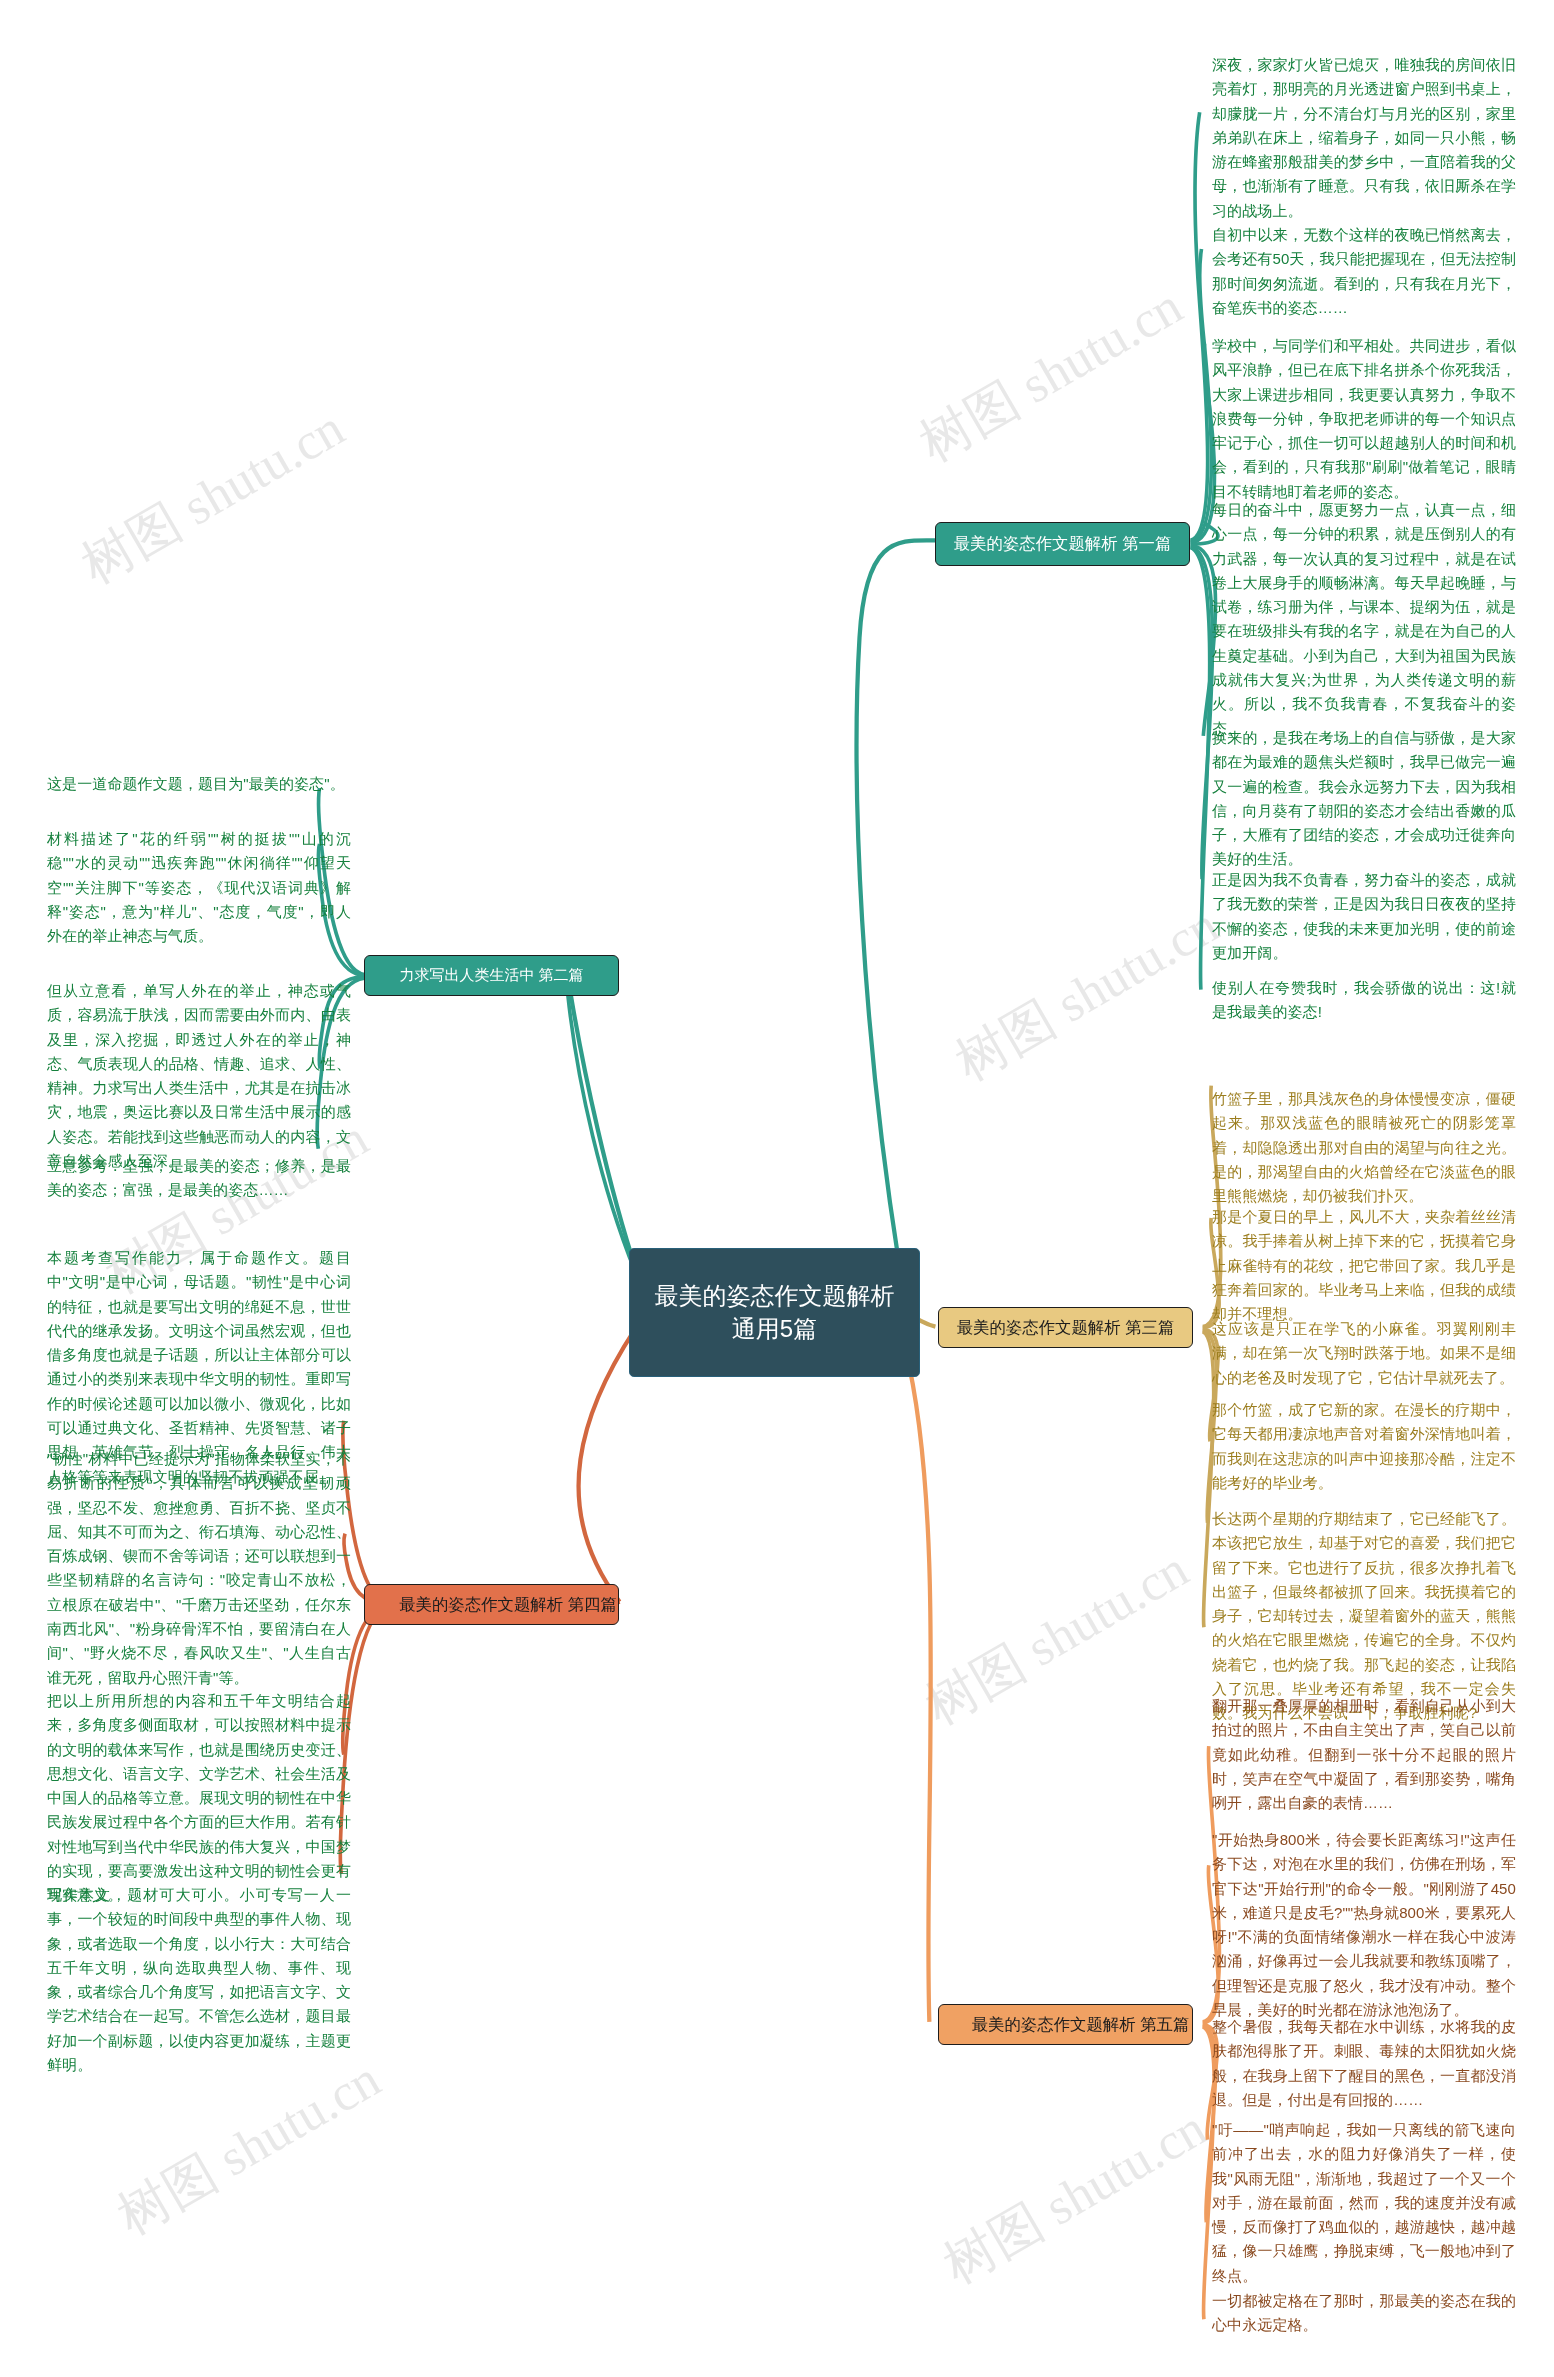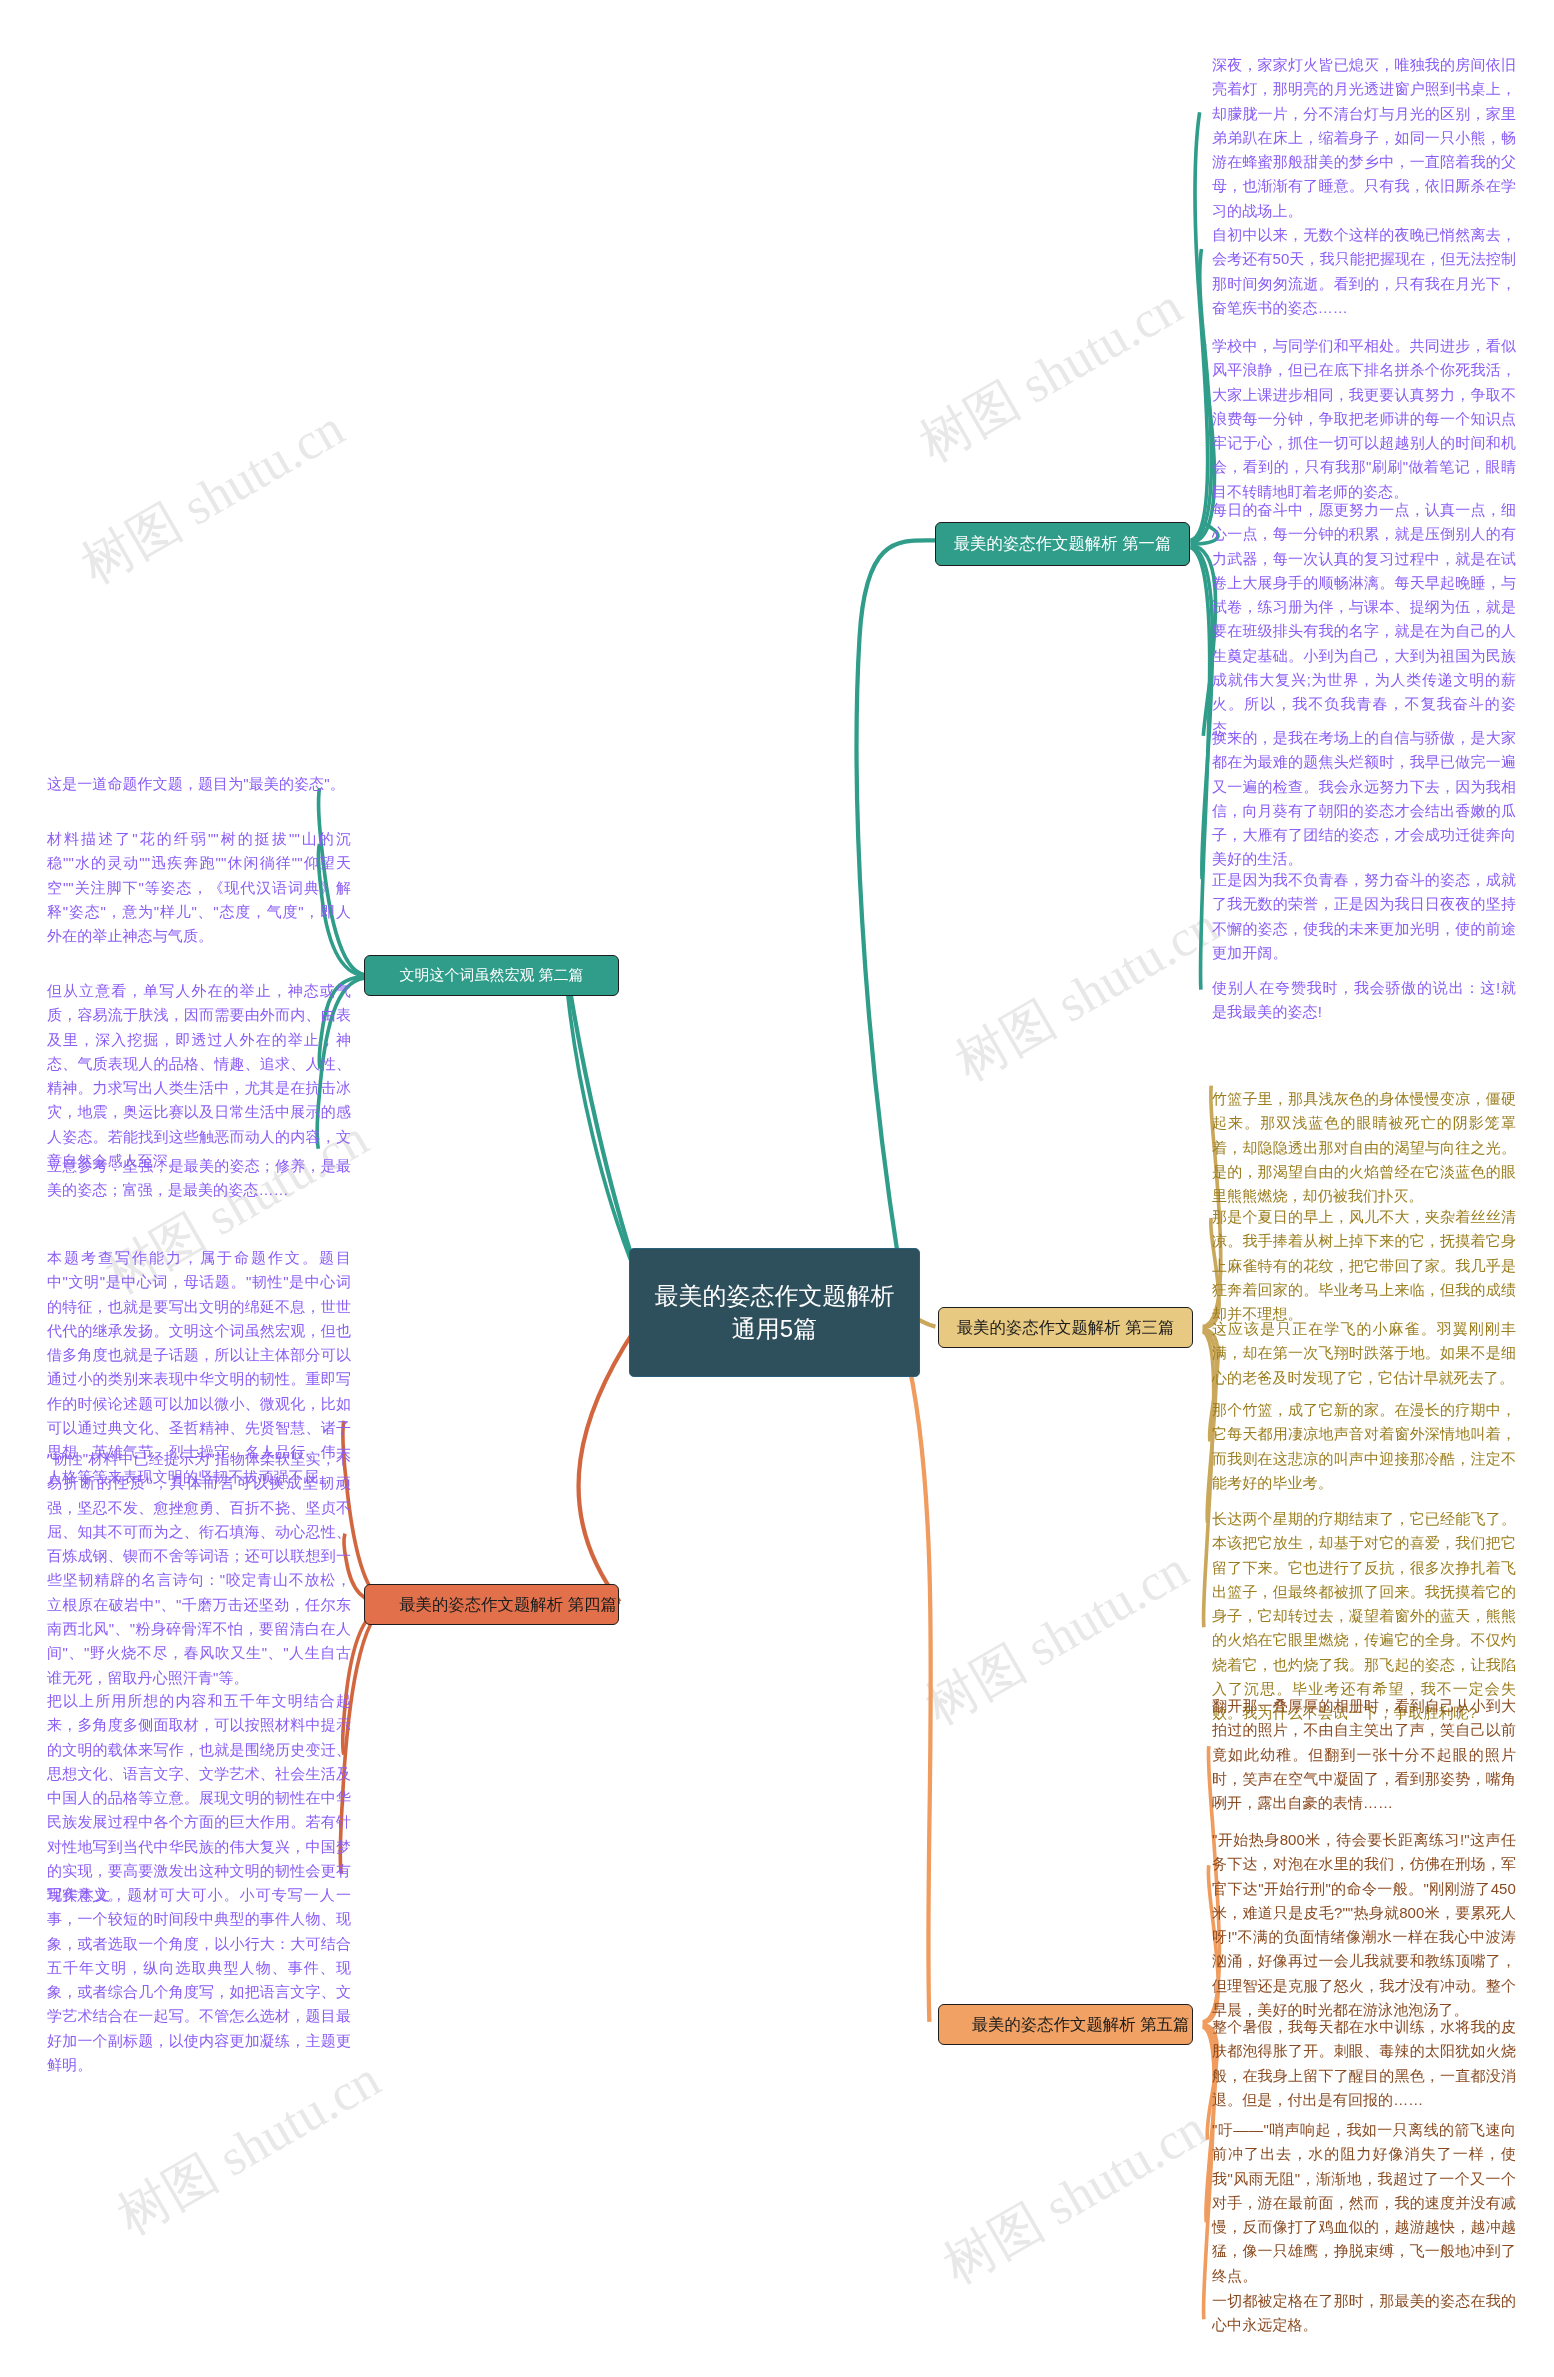--- a/index.html
+++ b/index.html
@@ -23,21 +23,21 @@
     font-weight:400;
   }
   
   #links{position:absolute;left:0;top:0;width:1555px;height:2377px;}
   
   .leaf{
     position:absolute;
     font-size:15px;
     line-height:1.62;
     letter-spacing:0.1px;
-    color:#8b5cf6;
+    color:#15803d;
     text-align:justify;
     white-space:normal;
     word-break:break-all;
   }
   .leaf.gold{color:#9b7d1e;}
   .leaf.brown{color:#8a4a20;}
   
   .node{
     position:absolute;
     border-radius:6px;
@@ -131,21 +131,21 @@
   <div class="node teal" style="left:935px;top:522px;width:255px;height:44px;">最美的姿态作文题解析 第一篇</div>
 
   <div class="leaf" style="left:1212px;top:53px;width:304px;">深夜，家家灯火皆已熄灭，唯独我的房间依旧亮着灯，那明亮的月光透进窗户照到书桌上，却朦胧一片，分不清台灯与月光的区别，家里弟弟趴在床上，缩着身子，如同一只小熊，畅游在蜂蜜那般甜美的梦乡中，一直陪着我的父母，也渐渐有了睡意。只有我，依旧厮杀在学习的战场上。</div>
   <div class="leaf" style="left:1212px;top:223px;width:304px;">自初中以来，无数个这样的夜晚已悄然离去，会考还有50天，我只能把握现在，但无法控制那时间匆匆流逝。看到的，只有我在月光下，奋笔疾书的姿态……</div>
   <div class="leaf" style="left:1212px;top:334px;width:304px;">学校中，与同学们和平相处。共同进步，看似风平浪静，但已在底下排名拼杀个你死我活，大家上课进步相同，我更要认真努力，争取不浪费每一分钟，争取把老师讲的每一个知识点牢记于心，抓住一切可以超越别人的时间和机会，看到的，只有我那"刷刷"做着笔记，眼睛目不转睛地盯着老师的姿态。</div>
   <div class="leaf" style="left:1212px;top:498px;width:304px;">每日的奋斗中，愿更努力一点，认真一点，细心一点，每一分钟的积累，就是压倒别人的有力武器，每一次认真的复习过程中，就是在试卷上大展身手的顺畅淋漓。每天早起晚睡，与试卷，练习册为伴，与课本、提纲为伍，就是要在班级排头有我的名字，就是在为自己的人生奠定基础。小到为自己，大到为祖国为民族成就伟大复兴;为世界，为人类传递文明的薪火。所以，我不负我青春，不复我奋斗的姿态。</div>
   <div class="leaf" style="left:1212px;top:726px;width:304px;">换来的，是我在考场上的自信与骄傲，是大家都在为最难的题焦头烂额时，我早已做完一遍又一遍的检查。我会永远努力下去，因为我相信，向月葵有了朝阳的姿态才会结出香嫩的瓜子，大雁有了团结的姿态，才会成功迁徙奔向美好的生活。</div>
   <div class="leaf" style="left:1212px;top:868px;width:304px;">正是因为我不负青春，努力奋斗的姿态，成就了我无数的荣誉，正是因为我日日夜夜的坚持不懈的姿态，使我的未来更加光明，使的前途更加开阔。</div>
   <div class="leaf" style="left:1212px;top:976px;width:304px;">使别人在夸赞我时，我会骄傲的说出：这!就是我最美的姿态!</div>
 
-  <div class="node teal" style="left:364px;top:955px;width:255px;height:41px;font-size:15px;">文明这个词虽然宏观 第二篇</div>
+  <div class="node teal" style="left:364px;top:955px;width:255px;height:41px;font-size:15px;">力求写出人类生活中 第二篇</div>
 
   <div class="leaf" style="left:47px;top:772px;width:304px;">这是一道命题作文题，题目为"最美的姿态"。</div>
   <div class="leaf" style="left:47px;top:827px;width:304px;">材料描述了"花的纤弱""树的挺拔""山的沉稳""水的灵动""迅疾奔跑""休闲徜徉""仰望天空""关注脚下"等姿态，《现代汉语词典》解释"姿态"，意为"样儿"、"态度，气度"，即人外在的举止神态与气质。</div>
   <div class="leaf" style="left:47px;top:979px;width:304px;">但从立意看，单写人外在的举止，神态或气质，容易流于肤浅，因而需要由外而内、由表及里，深入挖掘，即透过人外在的举止，神态、气质表现人的品格、情趣、追求、人性、精神。力求写出人类生活中，尤其是在抗击冰灾，地震，奥运比赛以及日常生活中展示的感人姿态。若能找到这些触恶而动人的内容，文章自然会感人至深。</div>
   <div class="leaf" style="left:47px;top:1154px;width:304px;">立意参考：坚强，是最美的姿态；修养，是最美的姿态；富强，是最美的姿态……</div>
 
   <div class="node gold" style="left:938px;top:1307px;width:255px;height:41px;">最美的姿态作文题解析 第三篇</div>
 
   <div class="leaf gold" style="left:1212px;top:1087px;width:304px;">竹篮子里，那具浅灰色的身体慢慢变凉，僵硬起来。那双浅蓝色的眼睛被死亡的阴影笼罩着，却隐隐透出那对自由的渴望与向往之光。是的，那渴望自由的火焰曾经在它淡蓝色的眼里熊熊燃烧，却仍被我们扑灭。</div>
   <div class="leaf gold" style="left:1212px;top:1205px;width:304px;">那是个夏日的早上，风儿不大，夹杂着丝丝清凉。我手捧着从树上掉下来的它，抚摸着它身上麻雀特有的花纹，把它带回了家。我几乎是狂奔着回家的。毕业考马上来临，但我的成绩却并不理想。</div>

